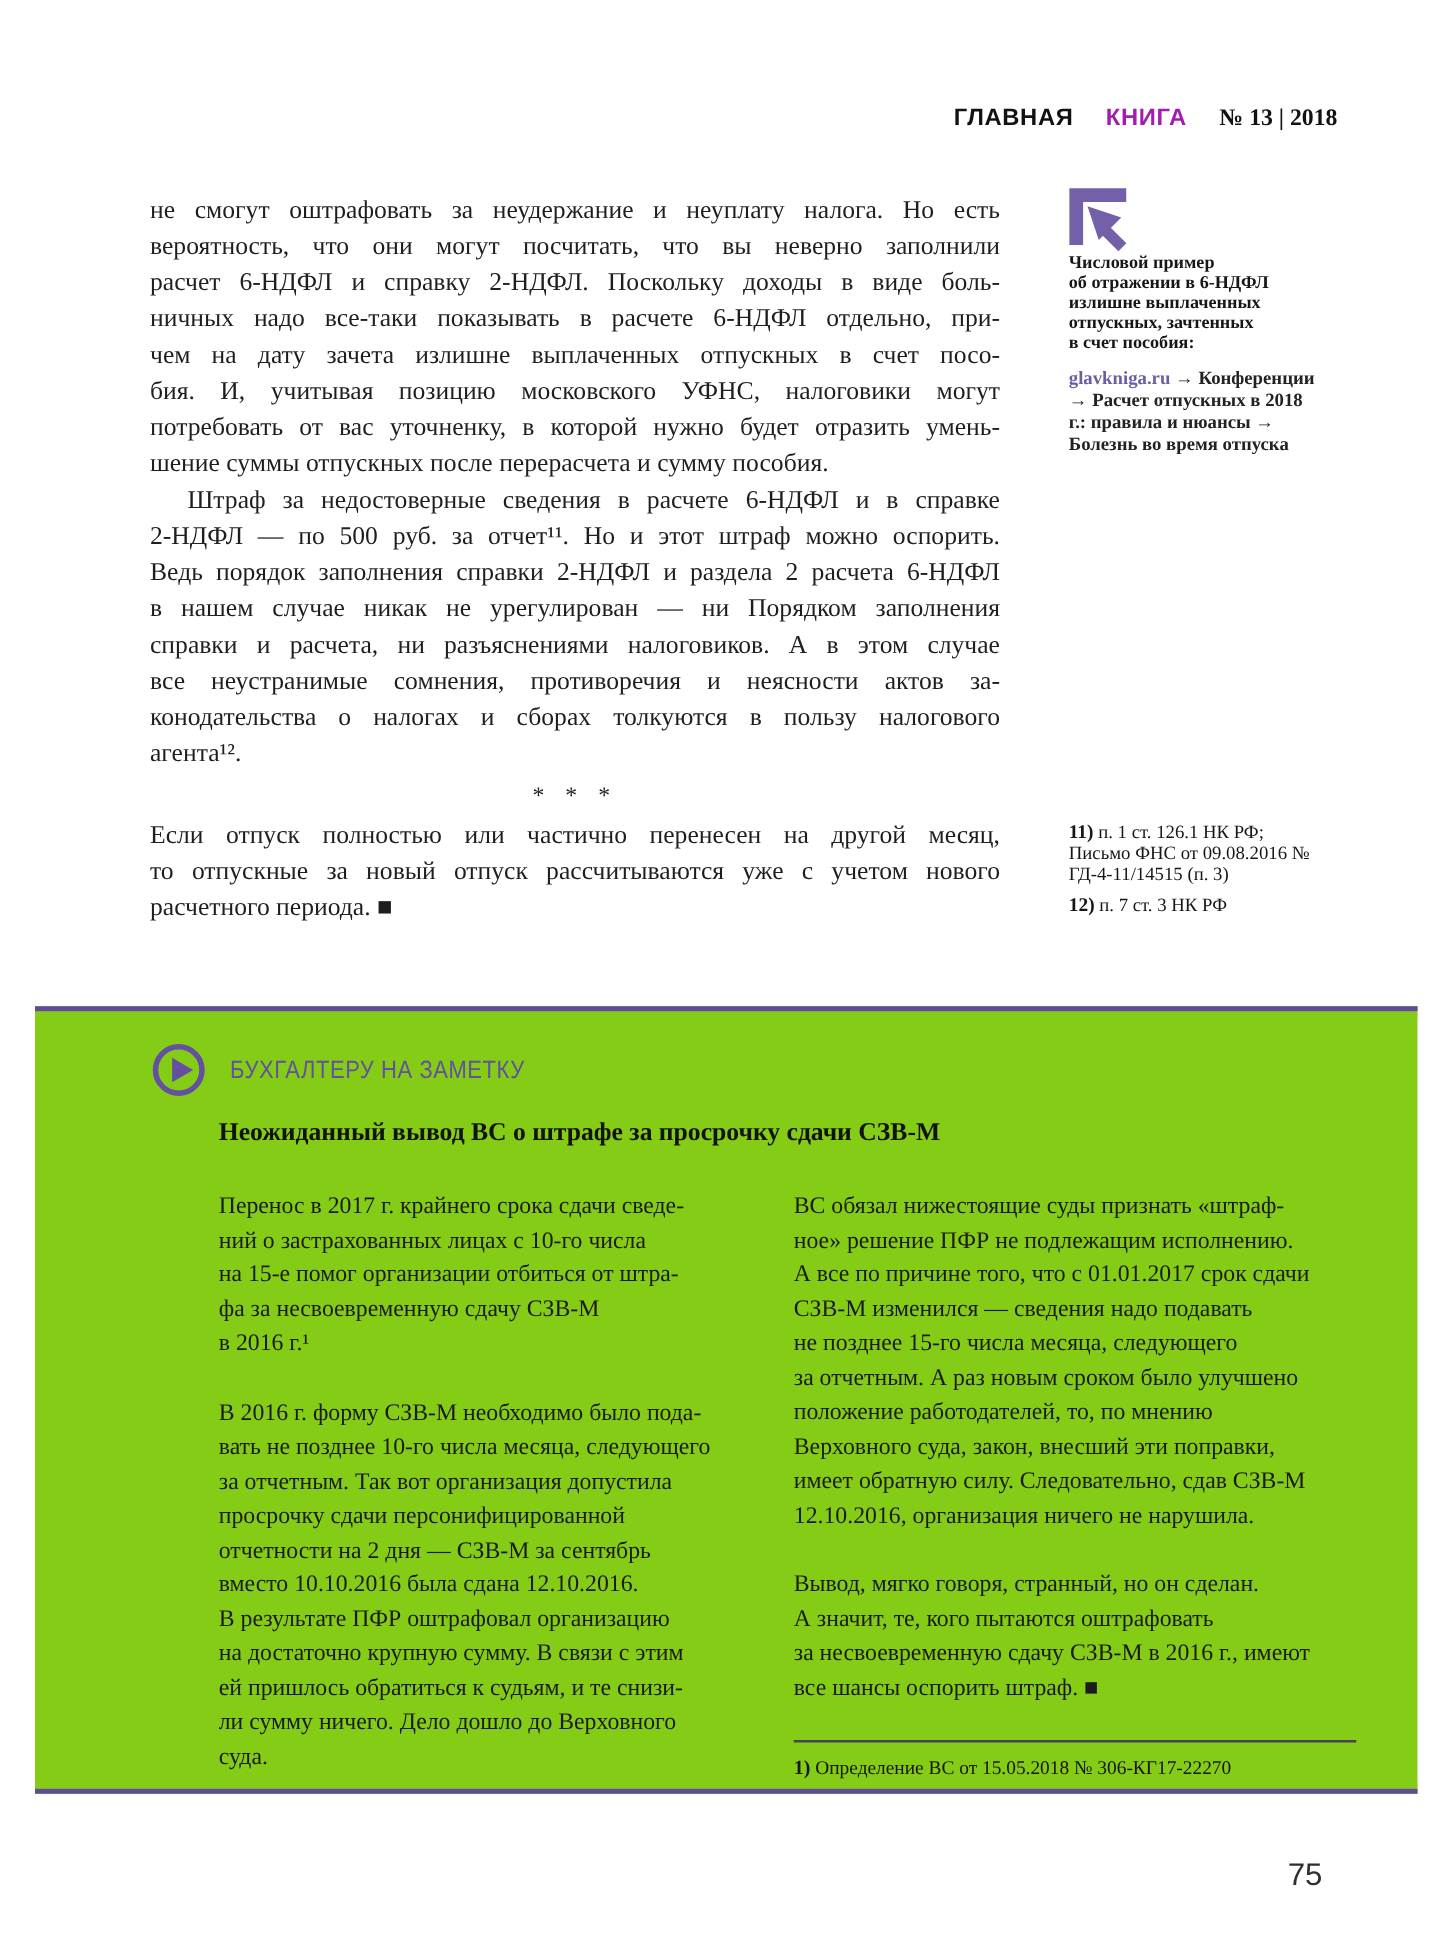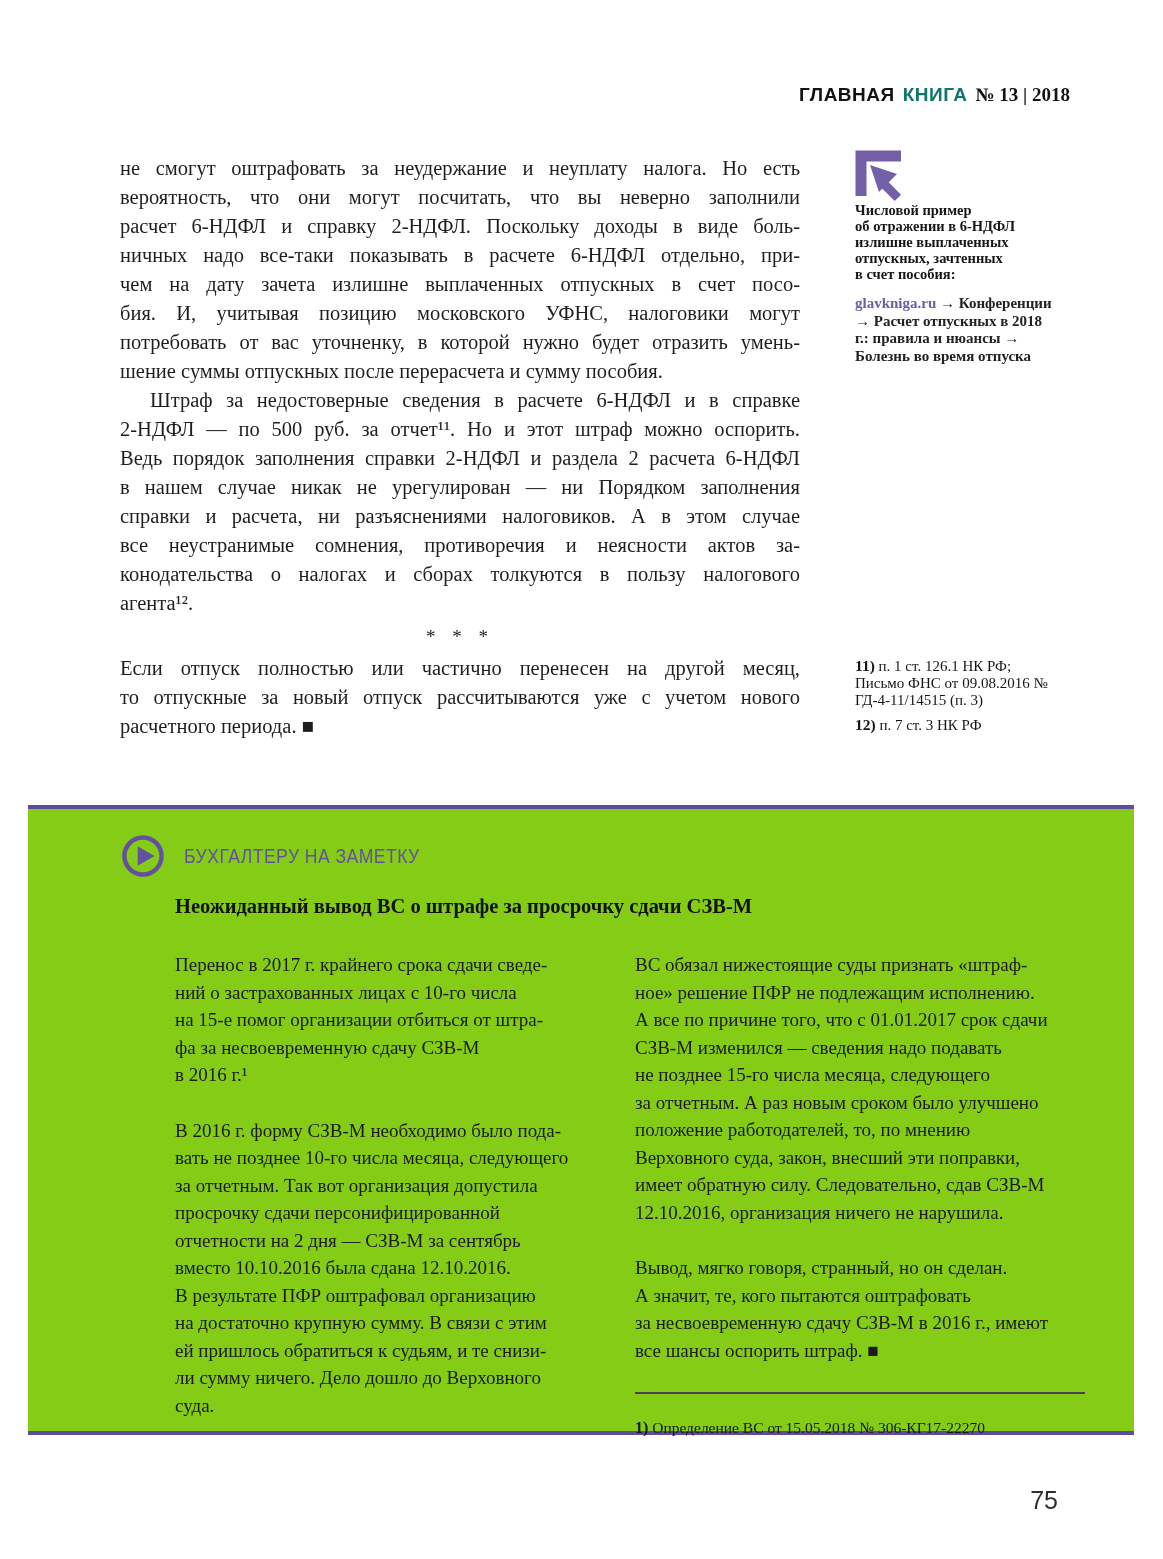--- a/index.html
+++ b/index.html
@@ -2,25 +2,25 @@
 <html lang="ru"><head>
 <meta charset="utf-8">
 <style>
   html,body{margin:0;padding:0;}
   body{
     width:1163px;height:1559px;position:relative;background:#ffffff;
     font-family:"Liberation Serif",serif;color:#1e1e1e;overflow:hidden;
   }
   
   .mag-header{
-    position:absolute;top:84px;right:93px;display:flex;align-items:baseline;gap:8px;
+    position:absolute;top:84px;right:93px;display:flex;align-items:baseline;gap:26px;
     white-space:nowrap;
   }
   .mag-black{font-family:"Liberation Sans",sans-serif;font-weight:bold;font-size:19px;letter-spacing:.5px;color:#121212;}
-  .mag-accent{font-family:"Liberation Sans",sans-serif;font-weight:bold;font-size:19px;letter-spacing:.5px;color:#0f766e;}
+  .mag-accent{font-family:"Liberation Sans",sans-serif;font-weight:bold;font-size:19px;letter-spacing:.5px;color:#a21caf;}
   .mag-issue{font-family:"Liberation Serif",serif;font-weight:bold;font-size:19px;color:#121212;}
   
   .article{position:absolute;left:120px;top:154px;width:680px;font-size:20.5px;line-height:29px;}
   .article .ln{text-align:justify;text-align-last:justify;}
   .article .ln:last-child{text-align-last:left;}
   .p-indent .ln:first-child{text-indent:30px;}
   .separator{height:34px;line-height:34px;text-align:center;text-align-last:center !important;
     font-size:19px;letter-spacing:6px;padding-top:2px;}
   
   .side-icon{position:absolute;left:855px;top:150px;width:52px;height:52px;}
@@ -44,21 +44,21 @@
     font-family:"Liberation Sans",sans-serif;font-size:20px;color:#6450a0;
     transform:scaleX(.88);transform-origin:left center;white-space:nowrap;letter-spacing:.5px;
   }
   .band-title{position:absolute;left:147px;top:86px;width:930px;
     font-weight:bold;font-size:20.5px;color:#121212;}
   .band-col{position:absolute;top:142px;font-size:19px;line-height:27.5px;color:#1b1b1b;}
   .band-col .ln{text-align:left;}
   .col-left{left:147px;width:440px;}
   .col-right{left:607px;width:450px;}
   .band-col .para{margin:0 0 28px 0;}
-  .band-fnote{margin-top:16px;border-top:2px solid #4a4157;padding-top:25px;
+  .band-fnote{margin-top:16px;border-top:2px solid #4a4157;padding-top:12px;
     font-size:15.5px;line-height:18px;color:#161616;}
   .band-fnote b{font-size:16px;}
   
   .page-num{position:absolute;right:105px;top:1486px;
     font-family:"Liberation Sans",sans-serif;font-size:25px;color:#2e2e2e;}
 </style>
 </head>
 <body>
 
 <div class="mag-header">

